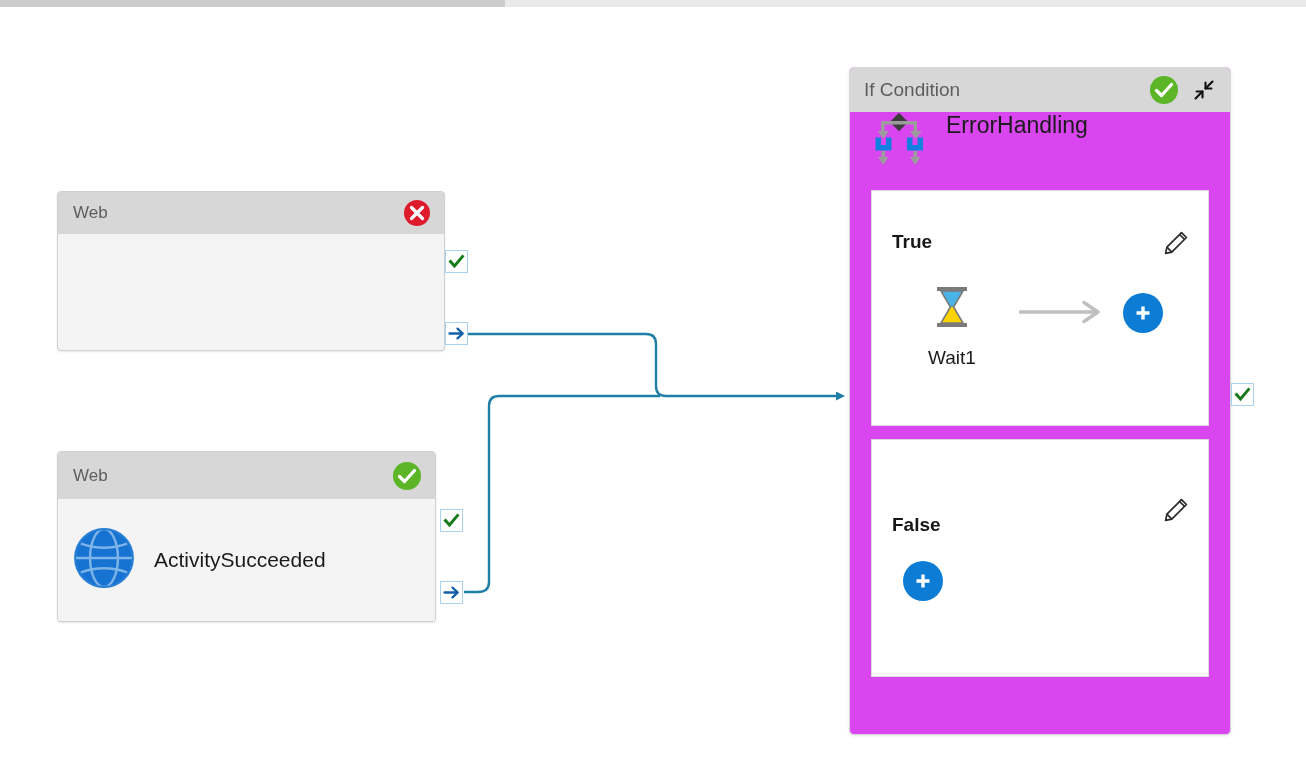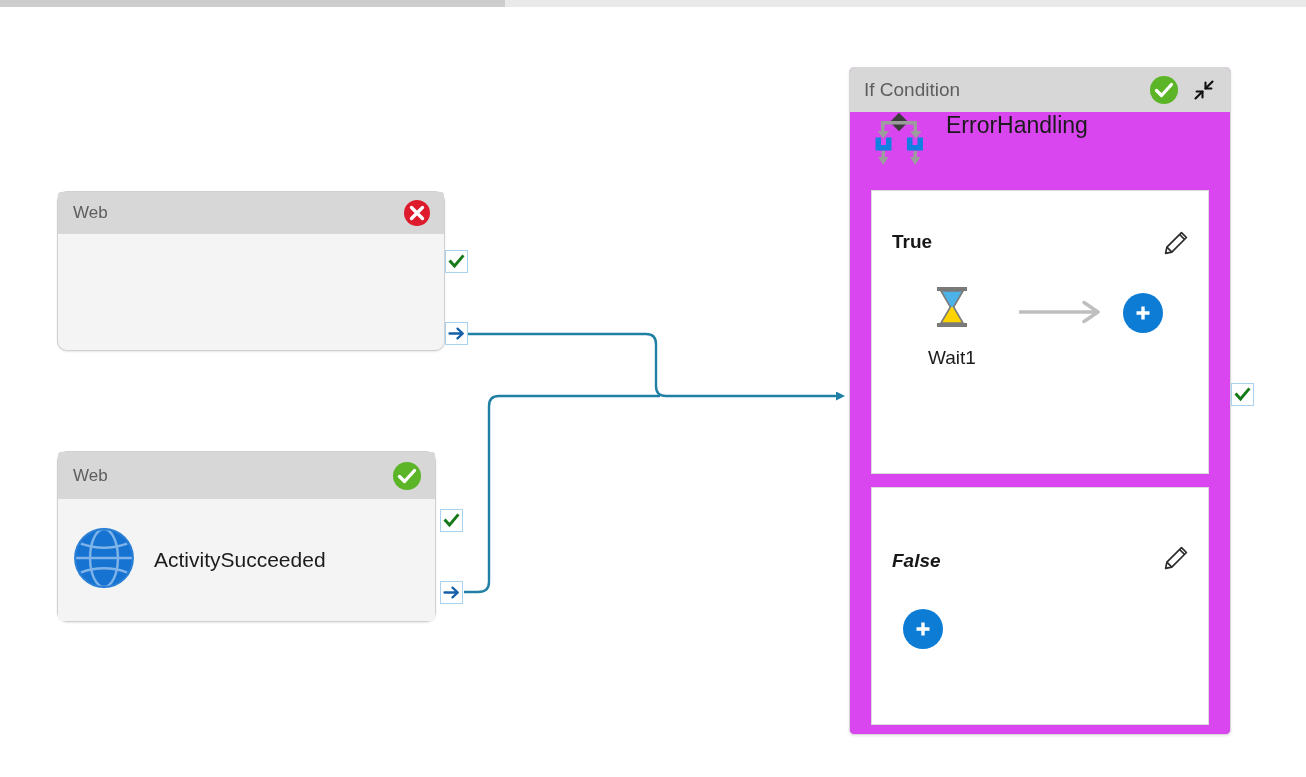--- a/index.html
+++ b/index.html
@@ -39,21 +39,21 @@
     left: 0; top: 0;
     width: 1306px; height: 777px;
     pointer-events: none;
   }
 
   
   .activity-node {
     position: absolute;
     background: #f4f4f4;
     border: 1px solid #d0d0d0;
-    border-radius: 10px;
+    border-radius: 4px;
     box-shadow: 0 1px 2px rgba(0,0,0,0.10);
   }
   .node-header {
     height: 42px;
     background: #d7d7d7;
     display: flex;
     align-items: center;
     padding: 0 12px 0 15px;
     border-radius: 3px 3px 0 0;
   }
@@ -287,21 +287,21 @@
             <rect x="11.5" y="39 " width="3.5" height="7"></rect>
             <polygon points="8,45 18.5,45 13.25,53 "></polygon>
             <rect x="43.5" y="39" width="3.5" height="7"></rect>
             <polygon points="40,45 50.5,45 45.25,53"></polygon>
           </g>
         </svg>
       </span>
       <span class="ifcond-name">ErrorHandling</span>
     </div>
 
-    <div class="branch-box" style="height:284px;">
+    <div class="branch-box" style="height:236px;">
       <span class="branch-label" style="left:20px; top:40px;">True</span>
       <span class="edit-pencil" style="right:18px; top:38px;">
         <svg width="28" height="28" viewBox="0 0 28 28">
           <g fill="none" stroke="#2b2b2b" stroke-width="1.7" stroke-linejoin="round">
             <path d="M19.5,3.6 L24.4,8.5 L9.8,23.1 L3.6,24.4 L4.9,18.2 z"></path>
             <path d="M17.6,5.5 L22.5,10.4"></path>
             <path d="M4.9,18.2 L9.8,23.1"></path>
           </g>
         </svg>
       </span>
@@ -326,21 +326,21 @@
       </span>
 
       <div class="plus-button" style="left:251px; top:102px;">
         <svg width="20" height="20" viewBox="0 0 20 20">
           <path d="M10,3.5 L10,16.5 M3.5,10 L16.5,10" stroke="#ffffff" stroke-width="3.4" stroke-linecap="butt"></path>
         </svg>
       </div>
     </div>
 
     <div class="branch-box" style="height:238px;">
-      <span class="branch-label" style="left:20px; top:62px;font-style:italic;">False</span>
+      <span class="branch-label" style="left:20px; top:74px;">False</span>
       <span class="edit-pencil" style="right:18px; top:56px;">
         <svg width="28" height="28" viewBox="0 0 28 28">
           <g fill="none" stroke="#2b2b2b" stroke-width="1.7" stroke-linejoin="round">
             <path d="M19.5,3.6 L24.4,8.5 L9.8,23.1 L3.6,24.4 L4.9,18.2 z"></path>
             <path d="M17.6,5.5 L22.5,10.4"></path>
             <path d="M4.9,18.2 L9.8,23.1"></path>
           </g>
         </svg>
       </span>
       <div class="plus-button" style="left:31px; top:121px;">

